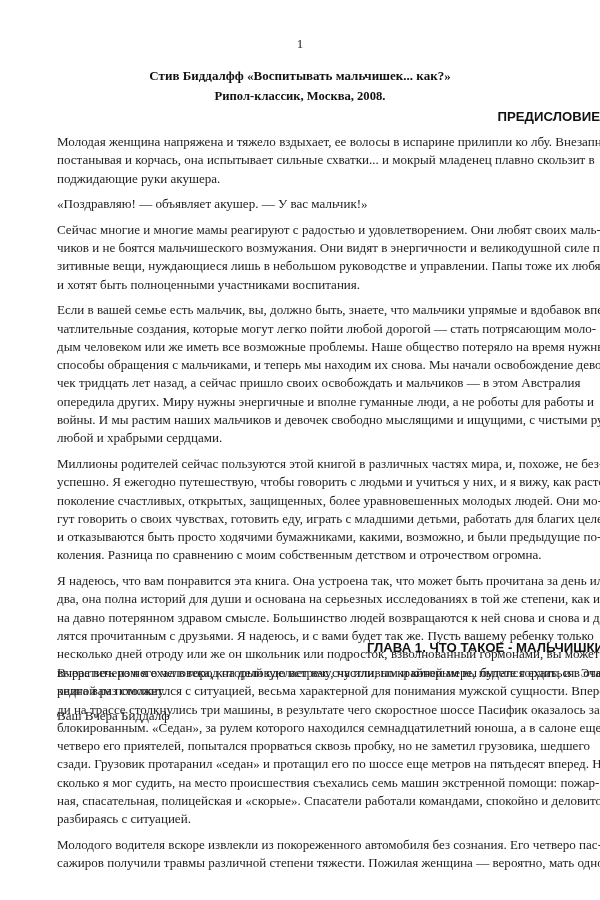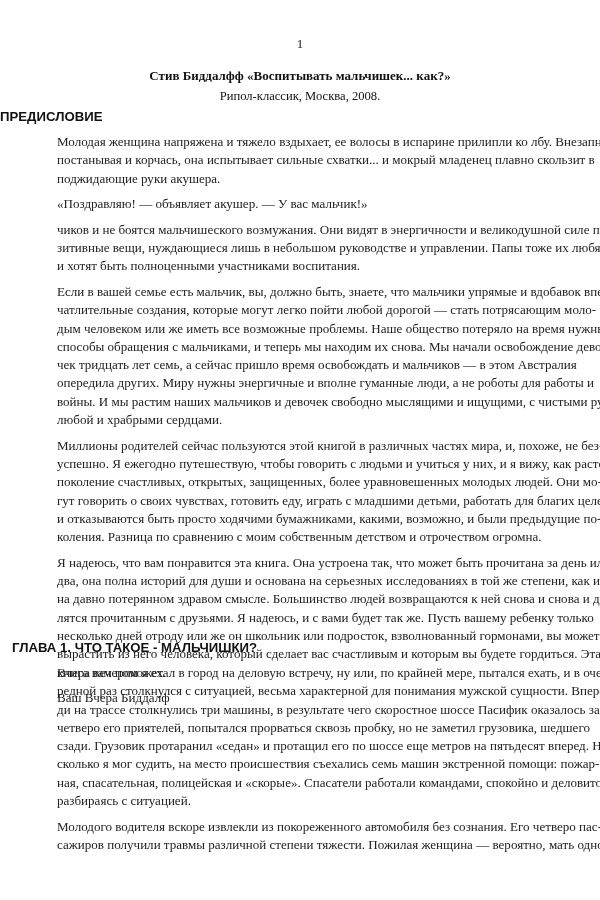--- a/index.html
+++ b/index.html
@@ -12,25 +12,25 @@
   .page-number {
     position: absolute; top: 36px; left: 0; width: 600px; text-align: center;
     font-size: 13px; color: #222;
   }
   .book-title {
     position: absolute; top: 68px; left: 0; width: 600px; text-align: center;
     font-size: 13px; font-weight: bold; color: #111;
   }
   .book-pub {
     position: absolute; top: 89px; left: 0; width: 600px; text-align: center;
-    font-size: 12.6px; font-weight: normal; color: #111;
+    font-size: 12.6px; font-weight: bold; color: #111;
   }
   .heading {
     font-family: "Liberation Sans", "DejaVu Sans", sans-serif;
-    font-weight: bold; font-size: 13.2px; color: #111; text-align: left;
+    font-weight: bold; font-size: 13.2px; color: #111; text-align: right;
     position: absolute; left: 0; width: 600px;
   }
   .h-preface { top: 109px; }
   .h-chapter { top: 640px; padding-left: 12px; }
   .body-block {
     position: absolute; left: 57px; width: 514px;
     font-size: 13.05px; line-height: 18.3px; color: #222;
     text-align: justify;
     hyphens: manual;
   }
@@ -52,30 +52,31 @@
   <div class="body-block block-1">
       <p>
         <span class="ln">Молодая женщина напряжена и тяжело вздыхает, ее волосы в испарине прилипли ко лбу. Внезапно,</span>
         <span class="ln">постанывая и корчась, она испытывает сильные схватки... и мокрый младенец плавно скользит в</span>
         <span class="ln last">поджидающие руки акушера.</span>
       </p>
       <p>
         <span class="ln last">«Поздравляю! — объявляет акушер. — У вас мальчик!»</span>
       </p>
       <p>
+        <span class="ln">Сейчас многие и многие мамы реагируют с радостью и удовлетворением. Они любят своих маль-</span>
         <span class="ln">чиков и не боятся мальчишеского возмужания. Они видят в энергичности и великодушной силе по-</span>
         <span class="ln">зитивные вещи, нуждающиеся лишь в небольшом руководстве и управлении. Папы тоже их любят</span>
         <span class="ln last">и хотят быть полноценными участниками воспитания.</span>
       </p>
       <p>
         <span class="ln">Если в вашей семье есть мальчик, вы, должно быть, знаете, что мальчики упрямые и вдобавок впе-</span>
         <span class="ln">чатлительные создания, которые могут легко пойти любой дорогой — стать потрясающим моло-</span>
         <span class="ln">дым человеком или же иметь все возможные проблемы. Наше общество потеряло на время нужные</span>
         <span class="ln">способы обращения с мальчиками, и теперь мы находим их снова. Мы начали освобождение дево-</span>
-        <span class="ln">чек тридцать лет семь, а сейчас пришло время освобождать и мальчиков — в этом Австралия</span>
+        <span class="ln">чек тридцать лет назад, а сейчас пришло своих освобождать и мальчиков — в этом Австралия</span>
         <span class="ln">опередила других. Миру нужны энергичные и вполне гуманные люди, а не роботы для работы и</span>
         <span class="ln">войны. И мы растим наших мальчиков и девочек свободно мыслящими и ищущими, с чистыми ру-</span>
         <span class="ln last">любой и храбрыми сердцами.</span>
       </p>
       <p>
         <span class="ln">Миллионы родителей сейчас пользуются этой книгой в различных частях мира, и, похоже, не без-</span>
         <span class="ln">успешно. Я ежегодно путешествую, чтобы говорить с людьми и учиться у них, и я вижу, как растет</span>
         <span class="ln">поколение счастливых, открытых, защищенных, более уравновешенных молодых людей. Они мо-</span>
         <span class="ln">гут говорить о своих чувствах, готовить еду, играть с младшими детьми, работать для благих целей</span>
         <span class="ln">и отказываются быть просто ходячими бумажниками, какими, возможно, и были предыдущие по-</span>
@@ -94,20 +95,21 @@
         <span class="ln last">Ваш Вчера Биддалф</span>
       </p>
     </div>
 
   <div class="heading h-chapter">ГЛАВА 1. ЧТО ТАКОЕ - МАЛЬЧИШКИ?</div>
   <div class="body-block block-2">
       <p>
         <span class="ln">Вчера вечером я ехал в город на деловую встречу, ну или, по крайней мере, пытался ехать, и в оче-</span>
         <span class="ln">редной раз столкнулся с ситуацией, весьма характерной для понимания мужской сущности. Впере-</span>
         <span class="ln">ди на трассе столкнулись три машины, в результате чего скоростное шоссе Пасифик оказалось за-</span>
+        <span class="ln">блокированным. «Седан», за рулем которого находился семнадцатилетний юноша, а в салоне еще</span>
         <span class="ln">четверо его приятелей, попытался прорваться сквозь пробку, но не заметил грузовика, шедшего</span>
         <span class="ln">сзади. Грузовик протаранил «седан» и протащил его по шоссе еще метров на пятьдесят вперед. На-</span>
         <span class="ln">сколько я мог судить, на место происшествия съехались семь машин экстренной помощи: пожар-</span>
         <span class="ln">ная, спасательная, полицейская и «скорые». Спасатели работали командами, спокойно и деловито</span>
         <span class="ln last">разбираясь с ситуацией.</span>
       </p>
       <p>
         <span class="ln">Молодого водителя вскоре извлекли из покореженного автомобиля без сознания. Его четверо пас-</span>
         <span class="ln">сажиров получили травмы различной степени тяжести. Пожилая женщина — вероятно, мать одно-</span>
       </p>

